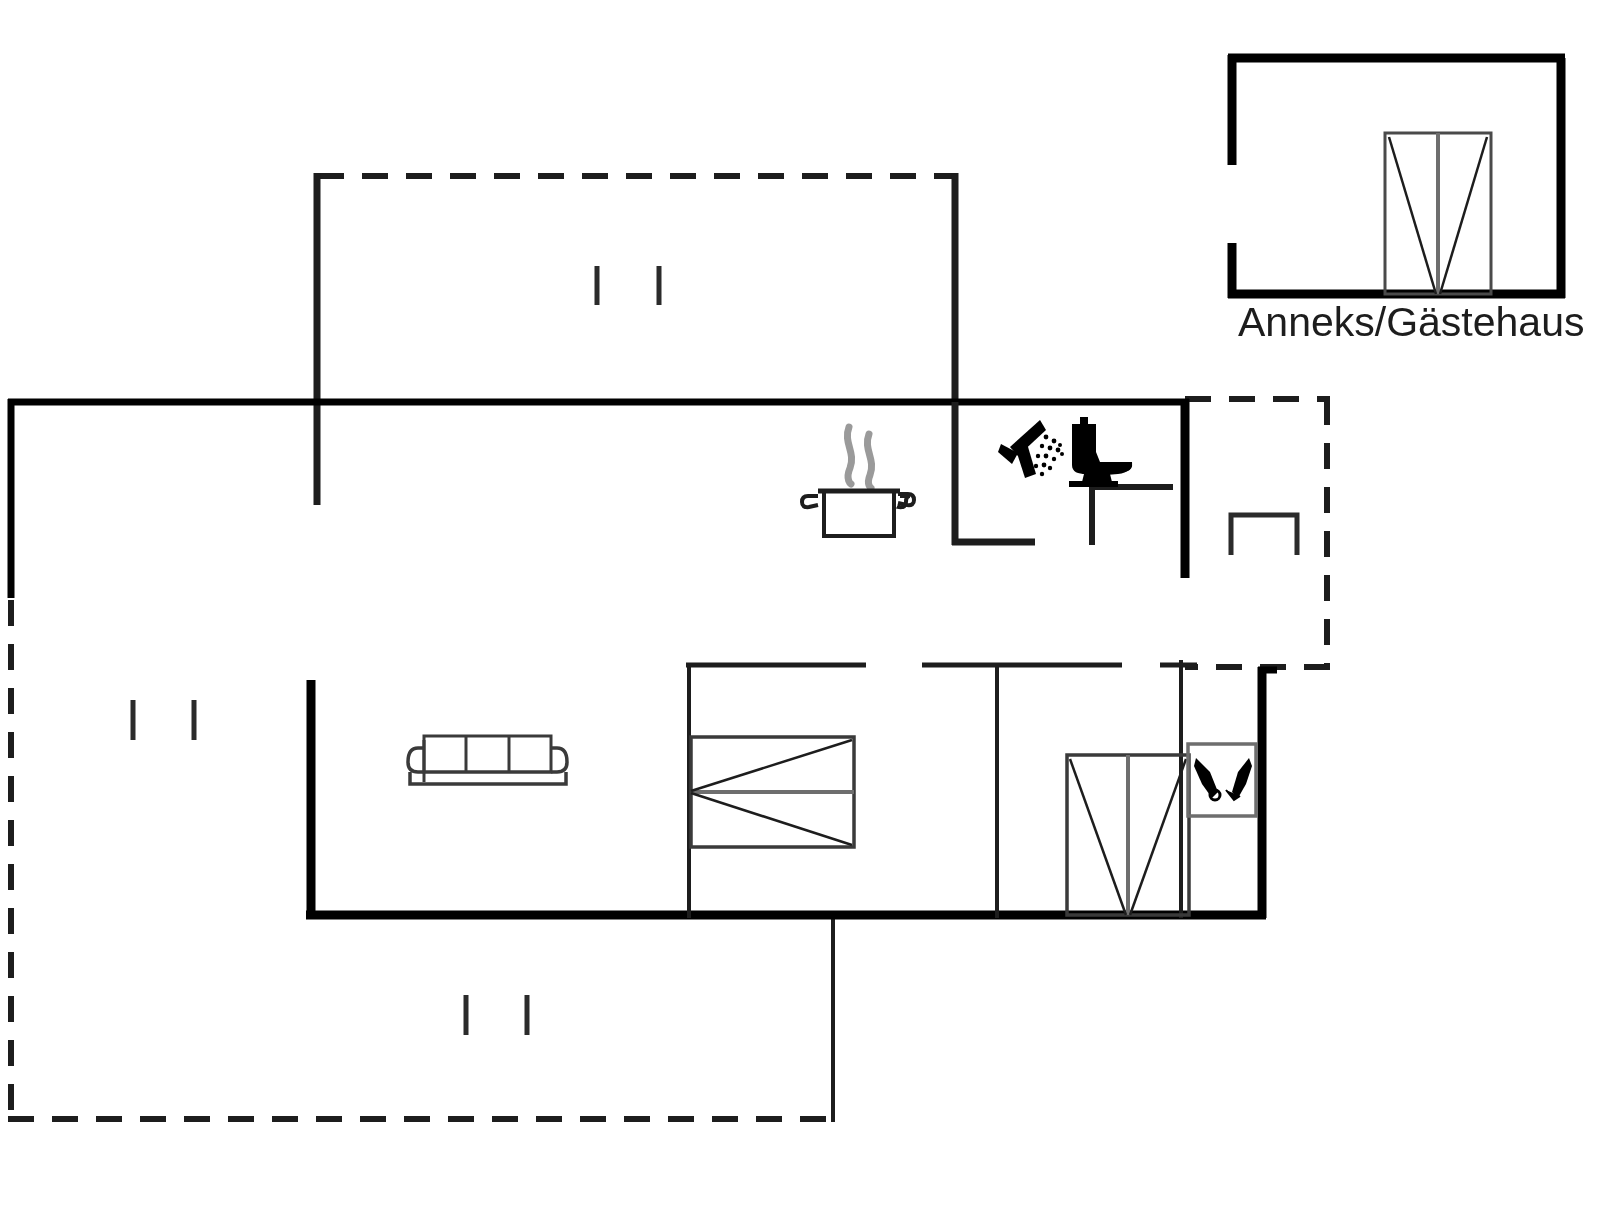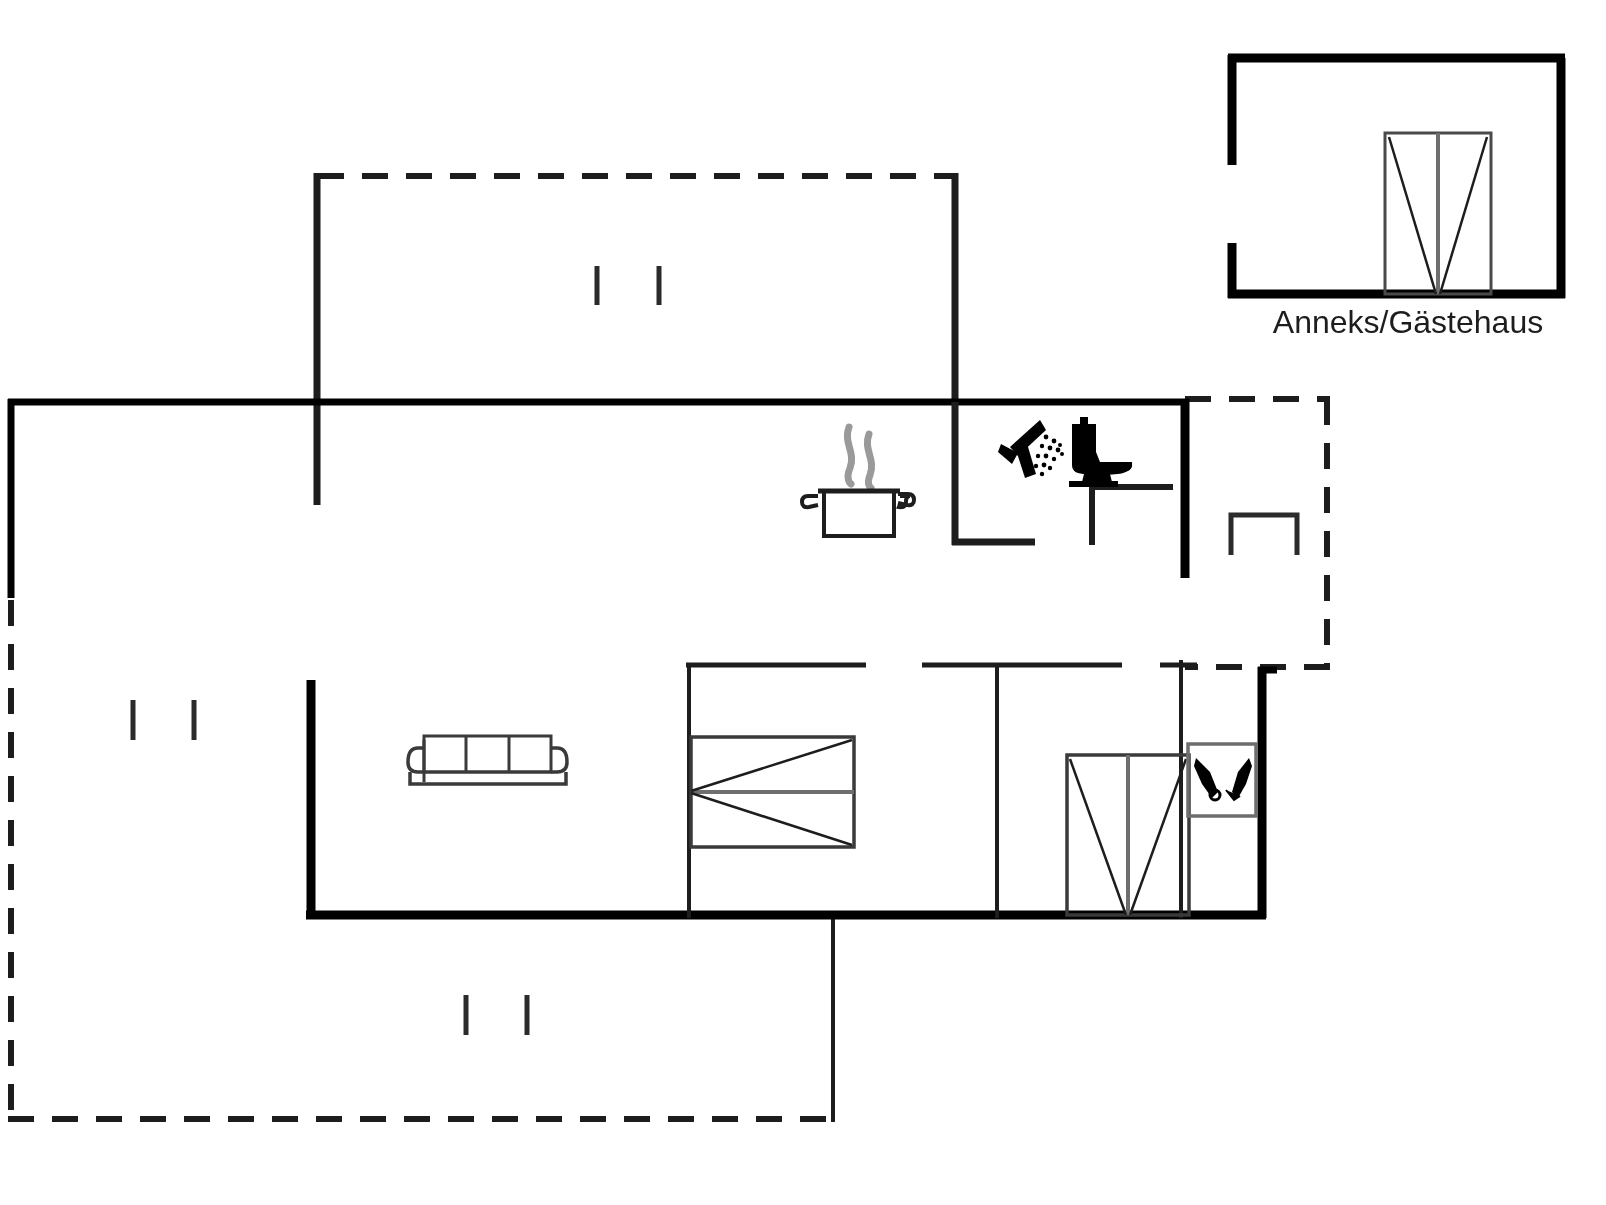--- a/index.html
+++ b/index.html
@@ -26,23 +26,23 @@
     top: 0;
     width: 1606px;
     height: 1205px;
     display: block;
   }
   .annex-label {
     position: absolute;
     left: 1238px;
     top: 303px;
     width: 340px;
-    text-align: center;
+    text-align: left;
     font-family: "Liberation Sans", sans-serif;
-    font-size: 32px;
+    font-size: 41px;
     line-height: 38px;
     color: #1d1d1d;
     white-space: nowrap;
   }
 </style>
 </head>
 <body>
 
 <div id="plan-root">
 

